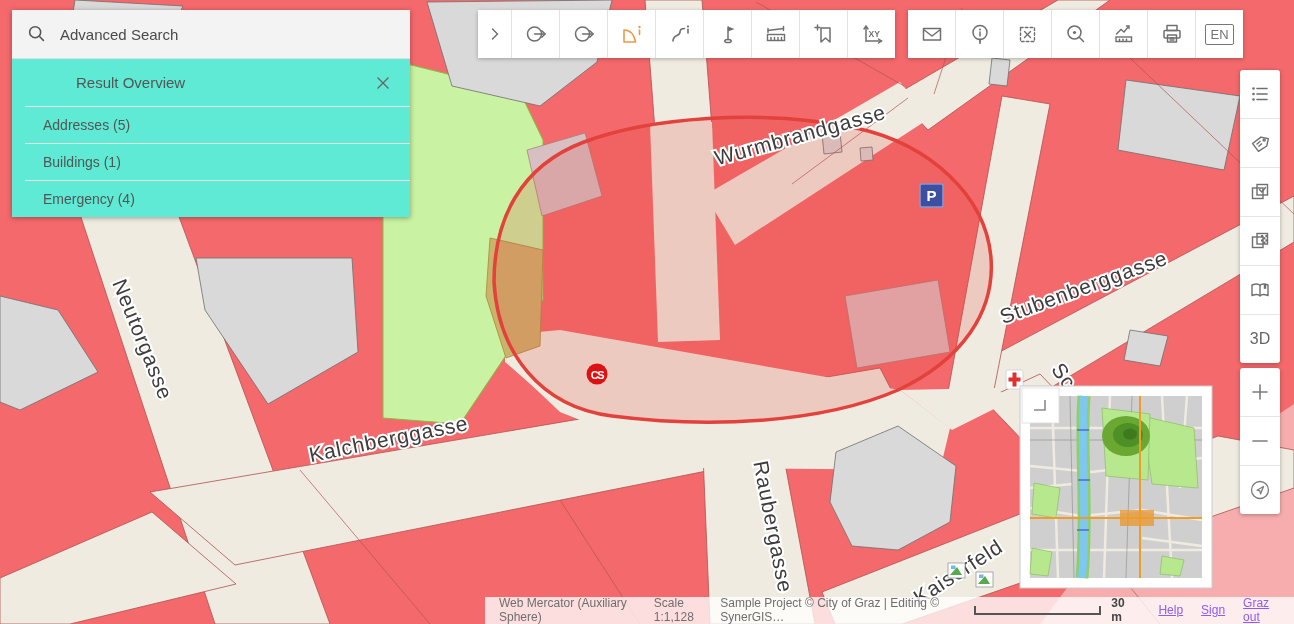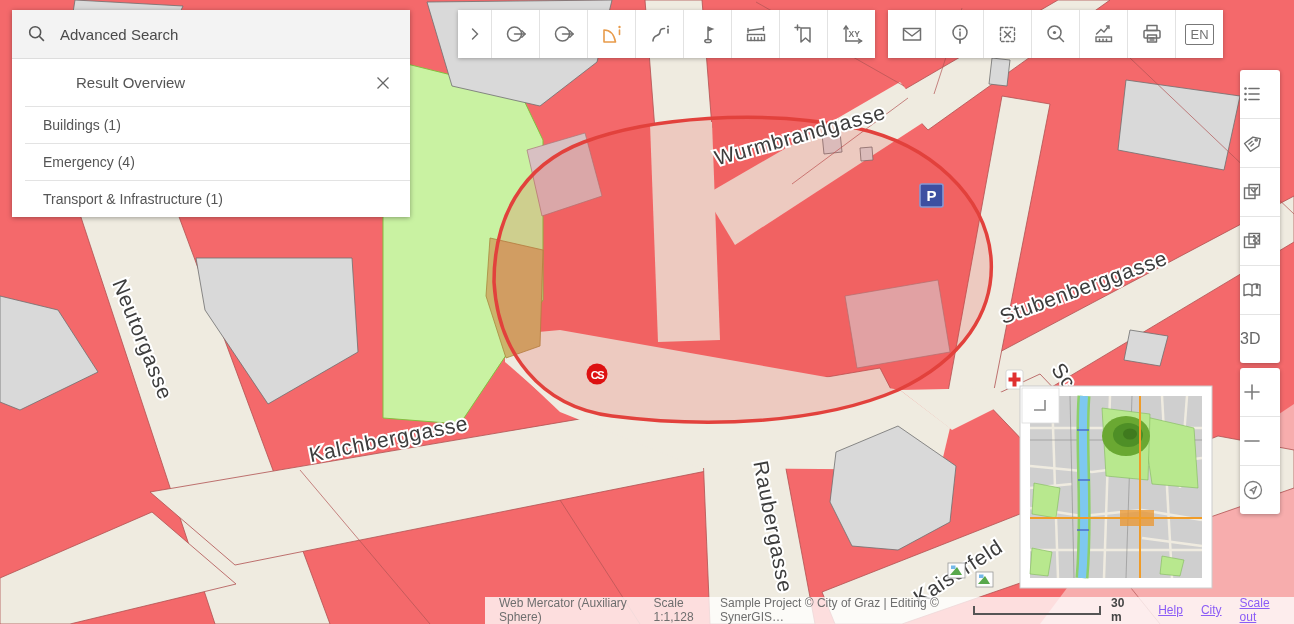--- a/index.html
+++ b/index.html
@@ -4,43 +4,43 @@
 <style>
   html,body{margin:0;padding:0;background:#ddd;}
   .stage{position:relative;width:1294px;height:624px;overflow:hidden;
          font-family:"Liberation Sans",sans-serif;background:#efebe0;}
   .stage svg text{font-family:"Liberation Sans",sans-serif;}
   
   #map{position:absolute;left:0;top:0;}
   .slabel{font-size:21px;fill:#3d3d3d;stroke:#ffffff;stroke-width:4px;
           paint-order:stroke;letter-spacing:.8px;}
   
-  .panel{position:absolute;left:12px;top:10px;width:398px;background:#ffffff;
+  .panel{position:absolute;left:12px;top:10px;width:398px;background:#5eead4;
          box-shadow:0 1px 5px rgba(0,0,0,.35);z-index:20;}
   .search-row{height:48px;display:flex;align-items:center;background:#f3f3f3;
               border-bottom:1px solid #ddd;padding:0 14px;gap:12px;}
   .search-text{font-size:15px;color:#4a4a4a;}
   .result-row{height:47px;display:flex;align-items:center;justify-content:space-between;
               padding:0 16px;}
   .result-title{font-size:15px;color:#555;margin-left:48px;}
   .cat-row{height:36px;display:flex;align-items:center;margin-left:13px;
            border-top:1px solid #e3e3e3;padding-left:18px;font-size:14px;color:#555;cursor:pointer;}
   .close-x{width:22px;height:22px;cursor:pointer;}
   
   .tbar{position:absolute;top:10px;height:48px;background:#fff;display:flex;
-        box-shadow:0 1px 4px rgba(0,0,0,.28);z-index:15;}
+        box-shadow:0 1px 4px rgba(0,0,0,.28);z-index:15;margin-left:20px;}
   .tcell{width:47px;height:48px;display:flex;align-items:center;justify-content:center;
          border-left:1px solid #e2e2e2;cursor:pointer;}
   .tcell:first-child{border-left:none;}
   .tcell.narrow{width:33px;}
   .enbox{font-size:13px;color:#737373;border:1.6px solid #777;padding:2px 4px;border-radius:2px;}
   
   .card{position:absolute;left:1240px;width:40px;background:#fff;border-radius:3px;
         box-shadow:0 1px 4px rgba(0,0,0,.3);z-index:15;}
-  .ccell{height:48px;display:flex;align-items:center;cursor:pointer;}
+  .ccell{height:48px;display:flex;align-items:center;justify-content:center;cursor:pointer;}
   .ccell + .ccell{border-top:1px solid #e4e4e4;}
   .threed{font-size:16px;color:#666;}
   
   .statusbar{position:absolute;left:485px;right:0;bottom:0;height:27px;z-index:18;
              background:rgba(255,255,255,.78);display:flex;align-items:flex-end;
              font-size:12px;color:#6e6e6e;gap:2px;padding-left:14px;box-sizing:border-box;}
   .sb-right{margin-left:auto;display:flex;align-items:center;gap:10px;padding-right:12px;margin-top:30px;}
   .scalebar{width:146px;height:7px;border-left:2px solid #555;border-right:2px solid #555;
             border-bottom:2.5px solid #555;}
   .sb-scale-label{font-weight:bold;color:#444;margin-right:6px;}
@@ -210,23 +210,23 @@
       </svg>
       <span class="search-text">Advanced Search</span>
     </div>
     <div class="result-row">
       <span class="result-title">Result Overview</span>
       <svg class="close-x" viewBox="0 0 24 24">
         <line x1="6" y1="6" x2="18" y2="18" stroke="#666" stroke-width="1.4"></line>
         <line x1="18" y1="6" x2="6" y2="18" stroke="#666" stroke-width="1.4"></line>
       </svg>
     </div>
+    <div class="cat-row">Addresses (5)</div>
     <div class="cat-row">Buildings (1)</div>
     <div class="cat-row">Emergency (4)</div>
-    <div class="cat-row">Transport &amp; Infrastructure (1)</div>
   </div>
 
   <div class="tbar" style="left:458px;">
     <div class="tcell narrow">
       <svg width="20" height="20" viewBox="0 0 24 24">
         <path d="M9 6 L15 12 L9 18" fill="none" stroke="#6f6f6f" stroke-width="1.7" stroke-linecap="round"></path>
       </svg>
     </div>
     <div class="tcell">
       <svg width="26" height="26" viewBox="0 0 26 26" fill="none" stroke="#6f6f6f" stroke-width="1.5" stroke-linecap="round">
@@ -421,18 +421,18 @@
   </div>
 
   <div class="statusbar">
     <span>Web Mercator (Auxiliary Sphere)</span>
     <span>Scale 1:1,128</span>
     <span>Sample Project © City of Graz | Editing © SynerGIS…</span>
     <span class="sb-right">
       <span class="scalebar"></span>
       <span class="sb-scale-label">30 m</span>
       <a class="sb-link">Help</a>
-      <a class="sb-link">City</a>
-      <a class="sb-link">Scale out</a>
+      <a class="sb-link">Sign</a>
+      <a class="sb-link">Graz out</a>
     </span>
   </div>
 
 </div>
 
 </body></html>

